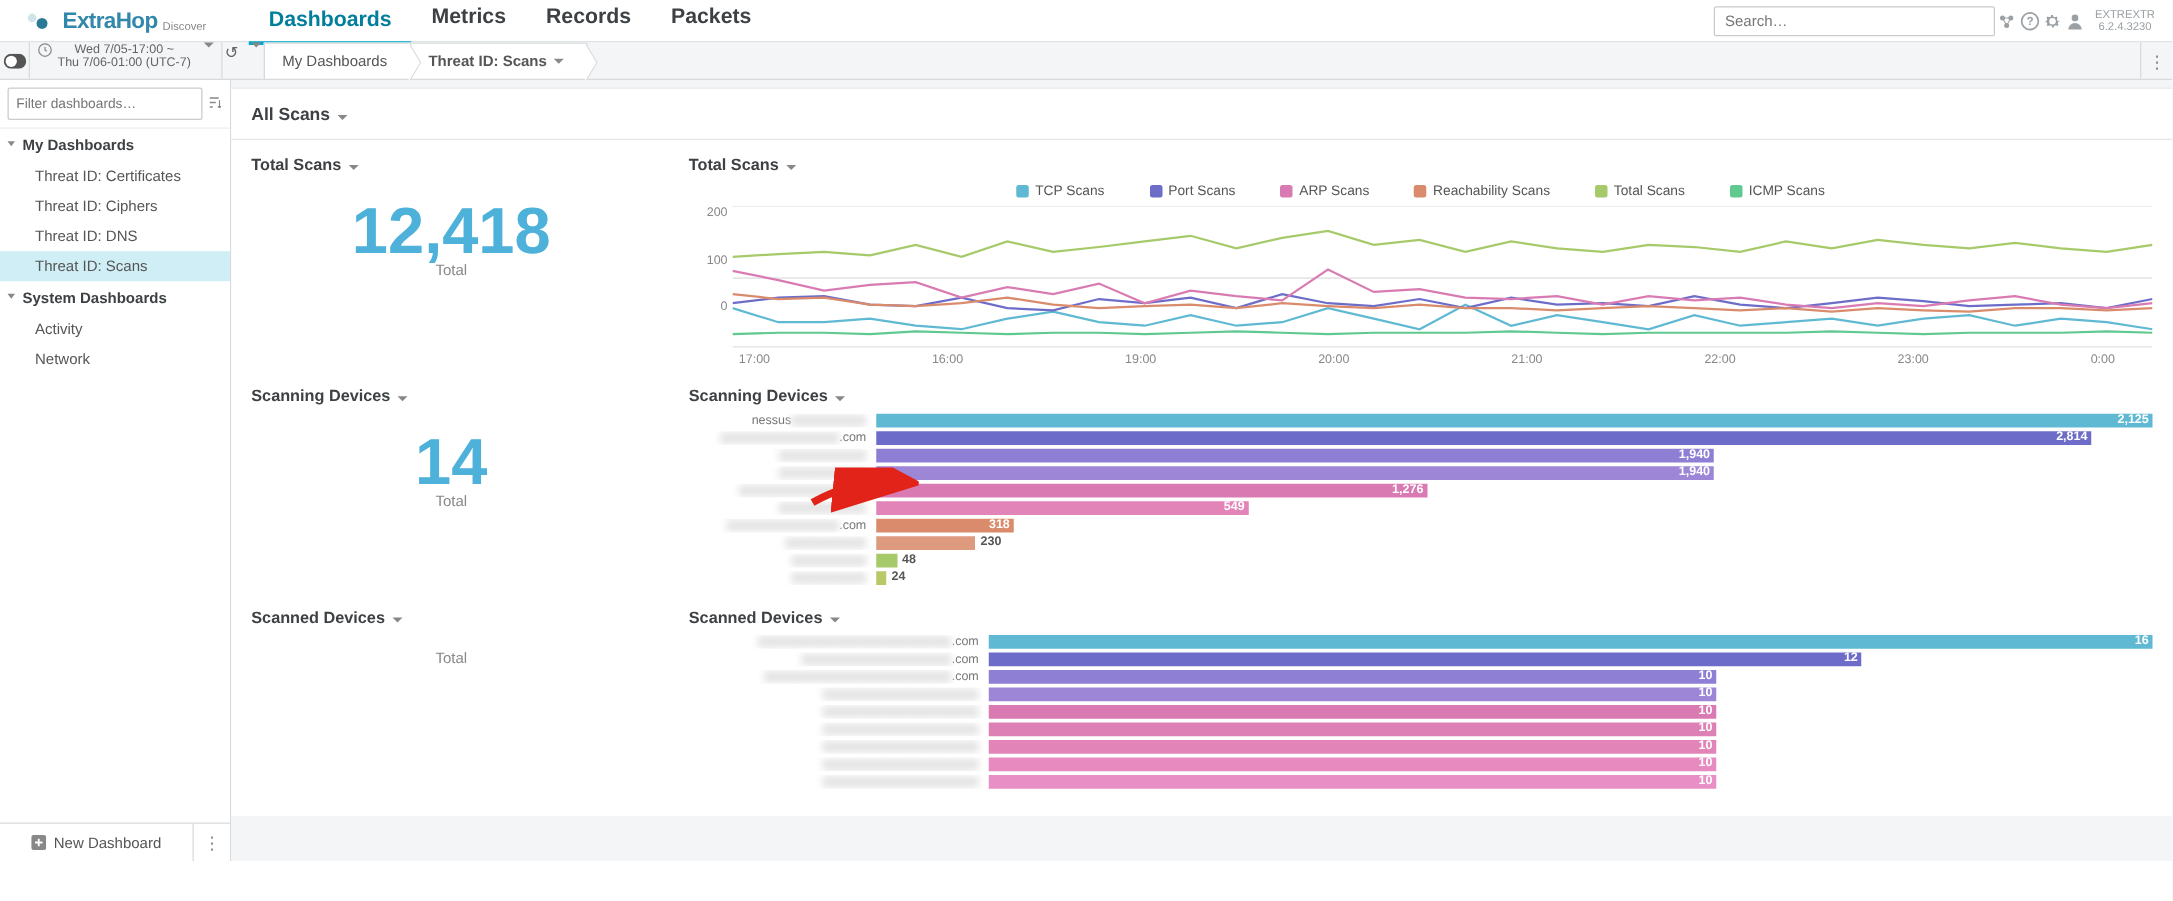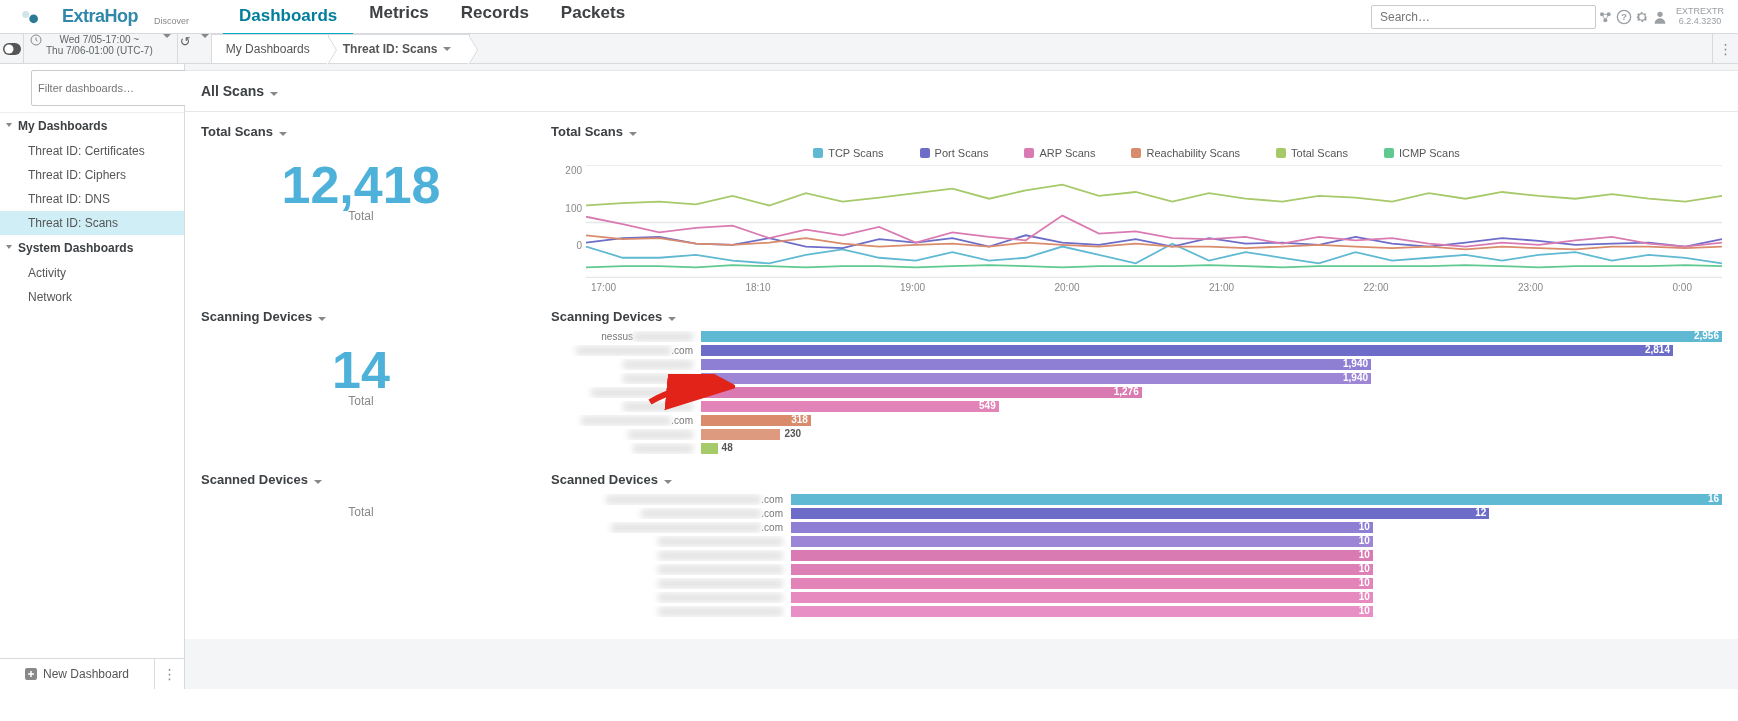--- a/index.html
+++ b/index.html
@@ -1,18 +1,18 @@
 <!DOCTYPE html>
 <html><head>
 <meta charset="utf-8">
 <style>
   * { box-sizing: border-box; margin: 0; padding: 0; }
   body { font-family: "Helvetica Neue", Arial, sans-serif; font-size: 13px; color: #3d4144; background: #fff; width: 1738px; }
   .topbar { display: flex; align-items: center; height: 34px; border-bottom: 1px solid #d8dbdd; padding: 0 8px 0 0; }
-  .logo { display:flex; align-items:center; gap:20px; padding:0 20px; }
+  .logo { display:flex; align-items:center; gap:8px; padding:0 20px; }
   .logo-mark { width:22px; height:14px; position:relative; }
   .logo-text { color:#00a9c8; font-weight:700; font-size:18px; letter-spacing:-0.5px; }
   .logo-extra { color:#3288aa; }
   .logo-sub { font-size:9px; color:#888; position:relative; top:4px; left:-4px;}
   .mainnav { display:flex; gap:0; margin-left:10px; }
   .mainnav a { padding:6px 16px 7px; font-size:17px; font-weight:600; color:#3d4144; text-decoration:none; }
   .mainnav a.active { color:#007e9b; border-bottom:3px solid #00a9c8; border-top:3px solid transparent;}
   .top-right { margin-left:auto; display:flex; align-items:center; gap:2px; }
   .searchbox { width:225px; height:24px; border:1px solid #c7cbce; border-radius:2px; padding:2px 8px; font-size:12px; color:#888; }
   .icon-gray { width:16px; height:16px; fill:#9aa0a4; color:#9aa0a4; cursor:pointer; }
@@ -23,21 +23,21 @@
   .timebox .time-main { text-align:center; line-height:1.1;}
   .breadcrumb { display:flex; align-items:center; height:100%; }
   .crumb { position:relative; padding:0 18px 0 14px; height:30px; display:flex; align-items:center; font-size:12px; color:#555; background:#fff; border:1px solid #d8dbdd; margin-left:-1px;}
   .crumb::after { content:""; position:absolute; right:-9px; top:0; width:0; height:0; border-top:15px solid transparent; border-bottom:15px solid transparent; border-left:9px solid #d8dbdd; z-index:1;}
   .crumb::before { content:""; position:absolute; right:-8px; top:0; width:0; height:0; border-top:15px solid transparent; border-bottom:15px solid transparent; border-left:9px solid #fff; z-index:2;}
   .caret-down { display:inline-block; margin-left:6px; width:0; height:0; border-left:4px solid transparent; border-right:4px solid transparent; border-top:4px solid #888;}
   .sb-kebab { margin-left:auto; width:26px; border-left:1px solid #d8dbdd; height:100%; display:flex; align-items:center; justify-content:center;}
   .layout { display:flex; }
   .sidebar { width:185px; border-right:1px solid #d8dbdd; background:#fff; display:flex; flex-direction:column; height:625px;}
   .filterwrap { display:flex; padding:6px; gap:4px; border-bottom:1px solid #eceeef;}
-  .filter-input { flex:1; height:36px; border:1px solid #c7cbce; border-radius:2px; font-size:11px; padding:0 6px; color:#888;margin-left:25px;}
+  .filter-input { flex:1; height:26px; border:1px solid #c7cbce; border-radius:2px; font-size:11px; padding:0 6px; color:#888;}
   .treehead { font-weight:700; font-size:12px; padding:6px 8px 6px 18px; color:#3d4144; position:relative; cursor:pointer;}
   .treehead::before { content:""; position:absolute; left:6px; top:10px; width:0; height:0; border-left:3px solid transparent; border-right:3px solid transparent; border-top:4px solid #888;}
   .treeitem { font-size:12px; padding:5px 8px 5px 28px; color:#555; cursor:pointer; position:relative;}
   .treeitem.selected { background:#cfeef6; }
   .side-bottom { margin-top:auto; border-top:1px solid #d8dbdd; display:flex; }
   .newdash { flex:1; padding:8px; font-size:12px; color:#555; cursor:pointer; display:flex; align-items:center; gap:6px; justify-content:center;}
   .side-kebab { width:30px; border-left:1px solid #d8dbdd; display:flex; align-items:center; justify-content:center;}
   .content { flex:1; background:#f4f5f6; padding:0; overflow:hidden;}
   .region-header { background:#fff; border-bottom:1px solid #e4e6e8; padding:12px 16px; font-size:14px; font-weight:700; color:#3d4144; border-top:1px solid #e4e6e8; margin-top:6px;}
   .row { display:flex; gap:30px; padding:12px 16px 4px; background:#fff; }
@@ -208,21 +208,21 @@
               <polyline points="0,63.8 30.967741935483872,72.6 61.935483870967744,72.6 92.90322580645162,70.4 123.87096774193549,74.8 154.83870967741936,77 185.80645161290323,70.4 216.7741935483871,66 247.74193548387098,72.6 278.7096774193549,74.8 309.6774193548387,68.2 340.6451612903226,74.8 371.61290322580646,72.6 402.58064516129036,63.8 433.5483870967742,70.4 464.51612903225805,77 495.48387096774195,61.6 526.4516129032257,74.8 557.4193548387098,68.2 588.3870967741935,72.6 619.3548387096774,77 650.3225806451612,68.2 681.2903225806452,74.8 712.258064516129,72.6 743.2258064516129,70.4 774.1935483870967,74.8 805.1612903225807,70.4 836.1290322580645,68.2 867.0967741935484,74.8 898.0645161290322,70.4 929.0322580645161,72.6 960,77" fill="none" stroke="#5fb9d2" stroke-width="1.4"></polyline>
               <polyline points="0,60.72 30.967741935483872,57.2 61.935483870967744,56.32 92.90322580645162,61.6 123.87096774193549,62.480000000000004 154.83870967741936,57.2 185.80645161290323,63.8 216.7741935483871,65.12 247.74193548387098,58.08 278.7096774193549,60.72 309.6774193548387,57.2 340.6451612903226,63.8 371.61290322580646,55 402.58064516129036,60.72 433.5483870967742,62.480000000000004 464.51612903225805,58.08 495.48387096774195,63.8 526.4516129032257,57.2 557.4193548387098,61.6 588.3870967741935,60.72 619.3548387096774,62.480000000000004 650.3225806451612,56.32 681.2903225806452,61.6 712.258064516129,63.8 743.2258064516129,60.72 774.1935483870967,57.2 805.1612903225807,59.4 836.1290322580645,62.480000000000004 867.0967741935484,61.6 898.0645161290322,60.72 929.0322580645161,63.8 960,58.08" fill="none" stroke="#6d6dc9" stroke-width="1.4"></polyline>
               <polyline points="0,40.48 30.967741935483872,46.2 61.935483870967744,52.8 92.90322580645162,49.28 123.87096774193549,47.519999999999996 154.83870967741936,57.2 185.80645161290323,50.6 216.7741935483871,55 247.74193548387098,48.4 278.7096774193549,60.72 309.6774193548387,52.8 340.6451612903226,56.32 371.61290322580646,58.959999999999994 402.58064516129036,39.599999999999994 433.5483870967742,53.68 464.51612903225805,51.92 495.48387096774195,57.2 526.4516129032257,58.08 557.4193548387098,56.32 588.3870967741935,61.6 619.3548387096774,56.32 650.3225806451612,58.959999999999994 681.2903225806452,57.2 712.258064516129,61.6 743.2258064516129,63.8 774.1935483870967,60.72 805.1612903225807,62.480000000000004 836.1290322580645,58.959999999999994 867.0967741935484,56.32 898.0645161290322,61.6 929.0322580645161,63.8 960,60.72" fill="none" stroke="#d97bb2" stroke-width="1.4"></polyline>
               <polyline points="0,55 30.967741935483872,58.08 61.935483870967744,57.2 92.90322580645162,61.6 123.87096774193549,62.480000000000004 154.83870967741936,60.72 185.80645161290323,57.2 216.7741935483871,61.6 247.74193548387098,63.8 278.7096774193549,62.480000000000004 309.6774193548387,61.6 340.6451612903226,63.8 371.61290322580646,60.72 402.58064516129036,62.480000000000004 433.5483870967742,63.8 464.51612903225805,61.6 495.48387096774195,63.8 526.4516129032257,63.8 557.4193548387098,65.12 588.3870967741935,63.8 619.3548387096774,62.480000000000004 650.3225806451612,63.8 681.2903225806452,65.12 712.258064516129,63.8 743.2258064516129,66 774.1935483870967,63.8 805.1612903225807,65.12 836.1290322580645,66 867.0967741935484,63.8 898.0645161290322,63.8 929.0322580645161,65.12 960,63.8" fill="none" stroke="#d98b6b" stroke-width="1.4"></polyline>
               <polyline points="0,31.68 30.967741935483872,29.919999999999995 61.935483870967744,28.599999999999994 92.90322580645162,30.799999999999997 123.87096774193549,24.200000000000003 154.83870967741936,31.68 185.80645161290323,22 216.7741935483871,28.599999999999994 247.74193548387098,25.520000000000003 278.7096774193549,22 309.6774193548387,18.47999999999999 340.6451612903226,26.400000000000006 371.61290322580646,19.799999999999997 402.58064516129036,15.400000000000006 433.5483870967742,24.200000000000003 464.51612903225805,21.120000000000005 495.48387096774195,28.599999999999994 526.4516129032257,22 557.4193548387098,26.400000000000006 588.3870967741935,28.599999999999994 619.3548387096774,24.200000000000003 650.3225806451612,25.520000000000003 681.2903225806452,28.599999999999994 712.258064516129,22 743.2258064516129,26.400000000000006 774.1935483870967,21.120000000000005 805.1612903225807,24.200000000000003 836.1290322580645,26.400000000000006 867.0967741935484,22.879999999999995 898.0645161290322,26.400000000000006 929.0322580645161,28.599999999999994 960,24.200000000000003" fill="none" stroke="#a6c96a" stroke-width="1.4"></polyline>
               <polyline points="0,80.08 30.967741935483872,79.2 61.935483870967744,79.2 92.90322580645162,80.08 123.87096774193549,78.32 154.83870967741936,79.2 185.80645161290323,80.08 216.7741935483871,79.2 247.74193548387098,79.2 278.7096774193549,80.08 309.6774193548387,79.2 340.6451612903226,78.32 371.61290322580646,79.2 402.58064516129036,80.08 433.5483870967742,79.2 464.51612903225805,79.2 495.48387096774195,79.2 526.4516129032257,78.32 557.4193548387098,79.2 588.3870967741935,80.08 619.3548387096774,79.2 650.3225806451612,79.2 681.2903225806452,79.2 712.258064516129,79.2 743.2258064516129,78.32 774.1935483870967,79.2 805.1612903225807,80.08 836.1290322580645,79.2 867.0967741935484,79.2 898.0645161290322,79.2 929.0322580645161,78.32 960,79.2" fill="none" stroke="#5fc98f" stroke-width="1.4"></polyline>
             </svg>
         </div>
         <div class="xaxis" id="xaxis">
             <span>17:00</span>
-            <span>18:10</span>
+            <span>16:00</span>
             <span>19:00</span>
             <span>20:00</span>
             <span>21:00</span>
             <span>22:00</span>
             <span>23:00</span>
             <span>0:00</span>
           </div>
       </div>
     </div>
 
@@ -233,21 +233,21 @@
         <div class="bignum">14</div>
         <div class="bignum-label">Total</div>
       </div>
       <div class="w-right">
         <div class="widget-title"><span>Scanning Devices</span><span class="caret-down"></span></div>
         <div id="bars1">
             <div class="hbar-row">
               <div class="hbar-label" style="width: 150px;">nessus<span class="blur">xxxxxxxxxxxx</span></div>
               <div class="hbar-track">
                 <div class="hbar-fill" style="width: 100%; background: rgb(95, 185, 210);">
-                  <div class="hbar-val">2,956</div>
+                  <div class="hbar-val">2,125</div>
                 </div>
               </div>
             </div>
             <div class="hbar-row">
               <div class="hbar-label" style="width: 150px;"><span class="blur">xxxxxxxxxxxxxxxxxxx</span>.com</div>
               <div class="hbar-track">
                 <div class="hbar-fill" style="width: 95.1962%; background: rgb(109, 109, 201);">
                   <div class="hbar-val">2,814</div>
                 </div>
               </div>
@@ -298,20 +298,28 @@
                 <div class="hbar-fill" style="width: 7.78078%; background: rgb(221, 154, 127);">
                   <div class="hbar-val dark">230</div>
                 </div>
               </div>
             </div>
             <div class="hbar-row">
               <div class="hbar-label" style="width: 150px;"><span class="blur">xxxxxxxxxxxx</span></div>
               <div class="hbar-track">
                 <div class="hbar-fill" style="width: 1.62382%; background: rgb(166, 201, 106);">
                   <div class="hbar-val dark">48</div>
+                </div>
+              </div>
+            </div>
+            <div class="hbar-row">
+              <div class="hbar-label" style="width: 150px;"><span class="blur">xxxxxxxxxxxx</span></div>
+              <div class="hbar-track">
+                <div class="hbar-fill" style="width: 0.811908%; background: rgb(185, 201, 106);">
+                  <div class="hbar-val dark">24</div>
                 </div>
               </div>
             </div>
           </div>
       </div>
     </div>
 
     <div class="row" style="padding-bottom:20px;">
       <div class="w-left">
         <div class="widget-title"><span>Scanned Devices</span><span class="caret-down"></span></div>

